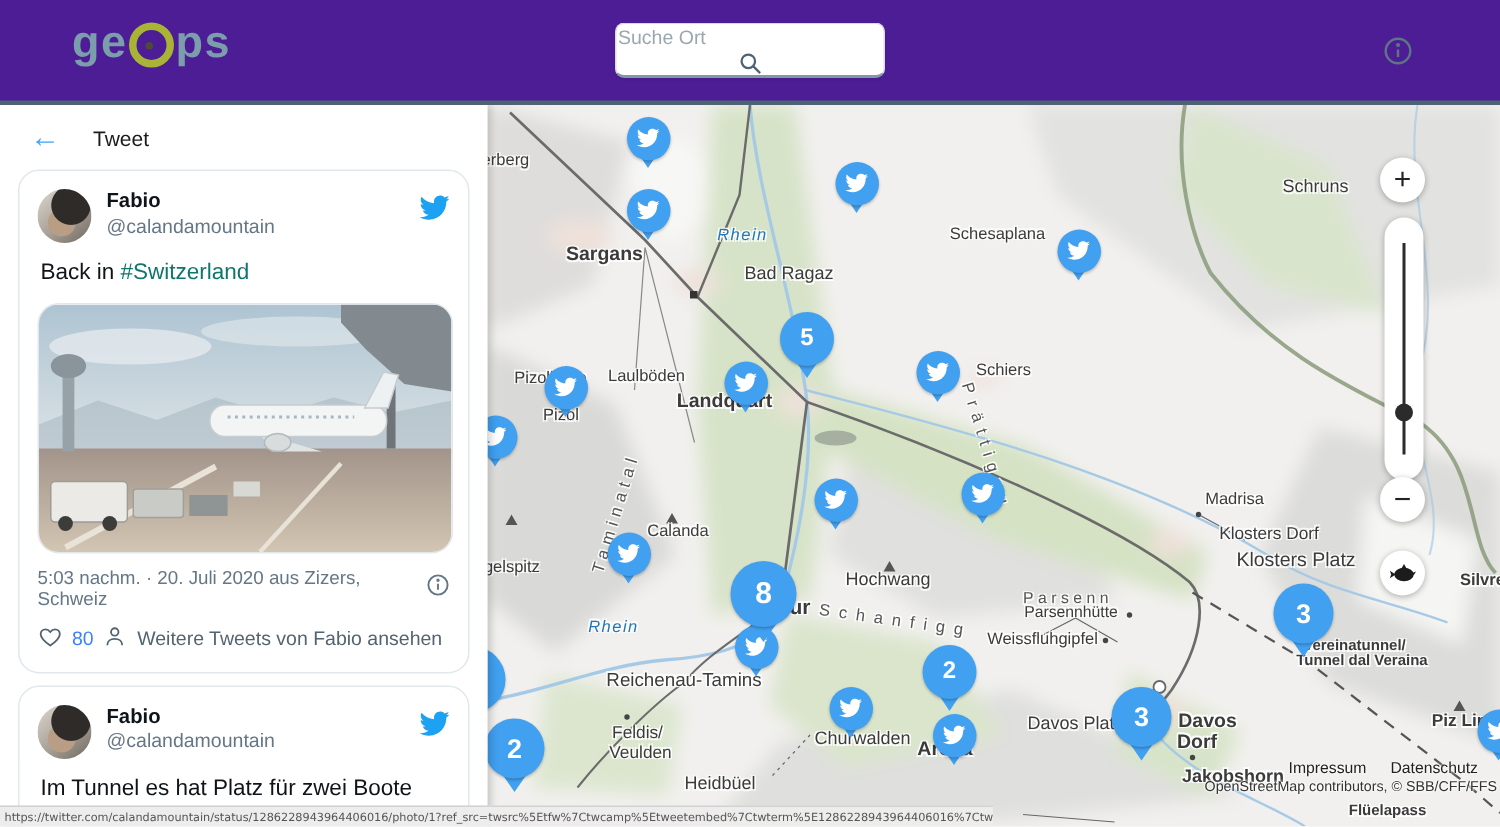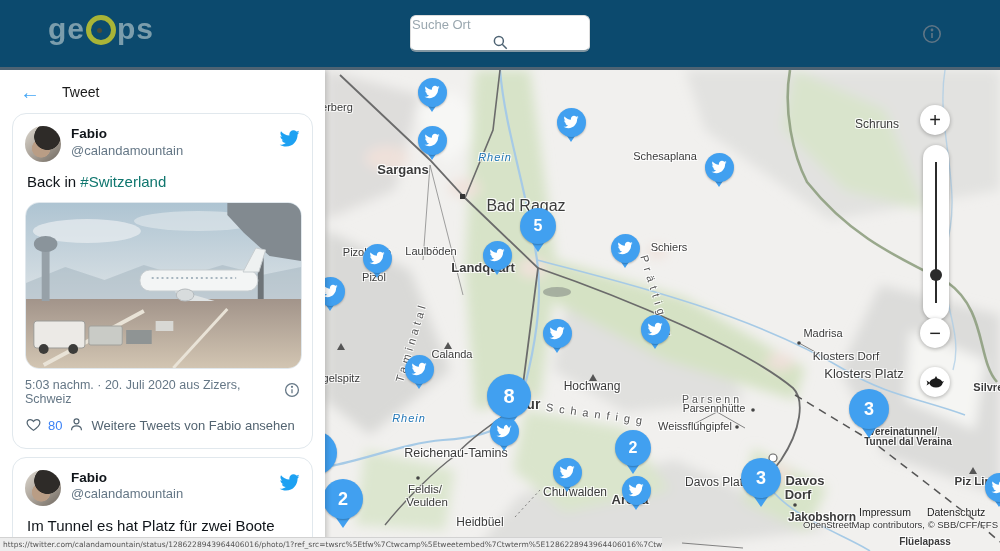--- a/index.html
+++ b/index.html
@@ -1,20 +1,20 @@
 <!DOCTYPE html>
 <html><head>
 <meta charset="utf-8">
 <style>
   html,body{margin:0;padding:0;}
   body{width:1000px;height:551px;position:relative;overflow:hidden;background:#fff;
        font-family:"Liberation Sans",sans-serif;color:#222;}
 
   
-  .header{position:absolute;left:0;top:0;width:1000px;height:67px;background:#0c4a6e;
+  .header{position:absolute;left:0;top:0;width:1000px;height:67px;background:#4c1d95;
           border-bottom:3px solid #4e6373;z-index:40;}
   .logo{position:absolute;left:48px;top:14px;font-size:30px;font-weight:bold;
         color:#7b9dac;letter-spacing:1px;display:flex;align-items:center;line-height:1;}
   .logo .o{display:inline-block;width:20px;height:20px;border:5px solid #a9b437;
            border-radius:50%;margin:0 1px;position:relative;top:1px;}
   .logo .o i{position:absolute;left:6px;top:8px;width:5px;height:5px;background:#4c4c38;border-radius:50%;}
   .searchbox{position:absolute;left:410px;top:15px;width:180px;height:37px;background:#fff;
              border:1px solid #dcdcdc;border-bottom:2px solid #8297a2;border-radius:6px;
              display:flex;align-items:center;padding:0 10px;box-sizing:border-box;box-shadow:0 1px 2px rgba(0,0,0,.06);flex-direction:column;}
   .searchbox input{border:none;outline:none;flex:1;font-size:13px;color:#444;background:transparent;
@@ -283,21 +283,21 @@
     <path d="M648,397 l4,7 l-8,0 z" fill="#555"></path>
     <ellipse cx="232" cy="222" rx="14" ry="5" fill="#9aa296" opacity=".8"></ellipse>
   </svg>
 
   <div id="map-overlay" style="position:absolute;left:0;top:0;width:675px;height:481px;">
       <div class="map-label" style="left: -3px; top: 37px; font-size: 11px; transform: translate(-50%, -50%);">Flumserberg</div>
       <div class="map-label" style="left: 552px; top: 54px; font-size: 12px; transform: translate(-50%, -50%);">Schruns</div>
       <div class="map-label" style="left: 340px; top: 86px; font-size: 11px; transform: translate(-50%, -50%);">Schesaplana</div>
       <div class="map-label b" style="left: 78px; top: 99px; font-size: 13px; transform: translate(-50%, -50%);">Sargans</div>
       <div class="map-label i" style="left: 170px; top: 87px; font-size: 11px; color: rgb(34, 119, 184); letter-spacing: 1px; transform: translate(-50%, -50%);">Rhein</div>
-      <div class="map-label" style="left: 201px; top: 136px; font-size: 16px; transform: translate(-50%, -50%);">Bad Ragaz</div>
+      <div class="map-label" style="left: 201px; top: 112px; font-size: 12px; transform: translate(-50%, -50%);">Bad Ragaz</div>
       <div class="map-label" style="left: 42px; top: 182px; font-size: 11px; transform: translate(-50%, -50%);">Pizolhütte</div>
       <div class="map-label" style="left: 106px; top: 181px; font-size: 11px; transform: translate(-50%, -50%);">Laulböden</div>
       <div class="map-label b" style="left: 158px; top: 197px; font-size: 13px; transform: translate(-50%, -50%);">Landquart</div>
       <div class="map-label" style="left: 344px; top: 177px; font-size: 11px; transform: translate(-50%, -50%);">Schiers</div>
       <div class="map-label" style="left: 49px; top: 207px; font-size: 11px; transform: translate(-50%, -50%);">Pizol</div>
       <div class="map-label" style="left: 332px; top: 228px; font-size: 11px; color: rgb(85, 85, 85); letter-spacing: 5px; transform: translate(-50%, -50%) rotate(73deg);">Prättigau</div>
       <div class="map-label" style="left: 86px; top: 272px; font-size: 11px; color: rgb(85, 85, 85); letter-spacing: 4px; transform: translate(-50%, -50%) rotate(-73deg);">Taminatal</div>
       <div class="map-label" style="left: 127px; top: 284px; font-size: 11px; transform: translate(-50%, -50%);">Calanda</div>
       <div class="map-label" style="left: 8px; top: 308px; font-size: 11px; transform: translate(-50%, -50%);">Ringelspitz</div>
       <div class="map-label" style="left: 498px; top: 263px; font-size: 11px; transform: translate(-50%, -50%);">Madrisa</div>

